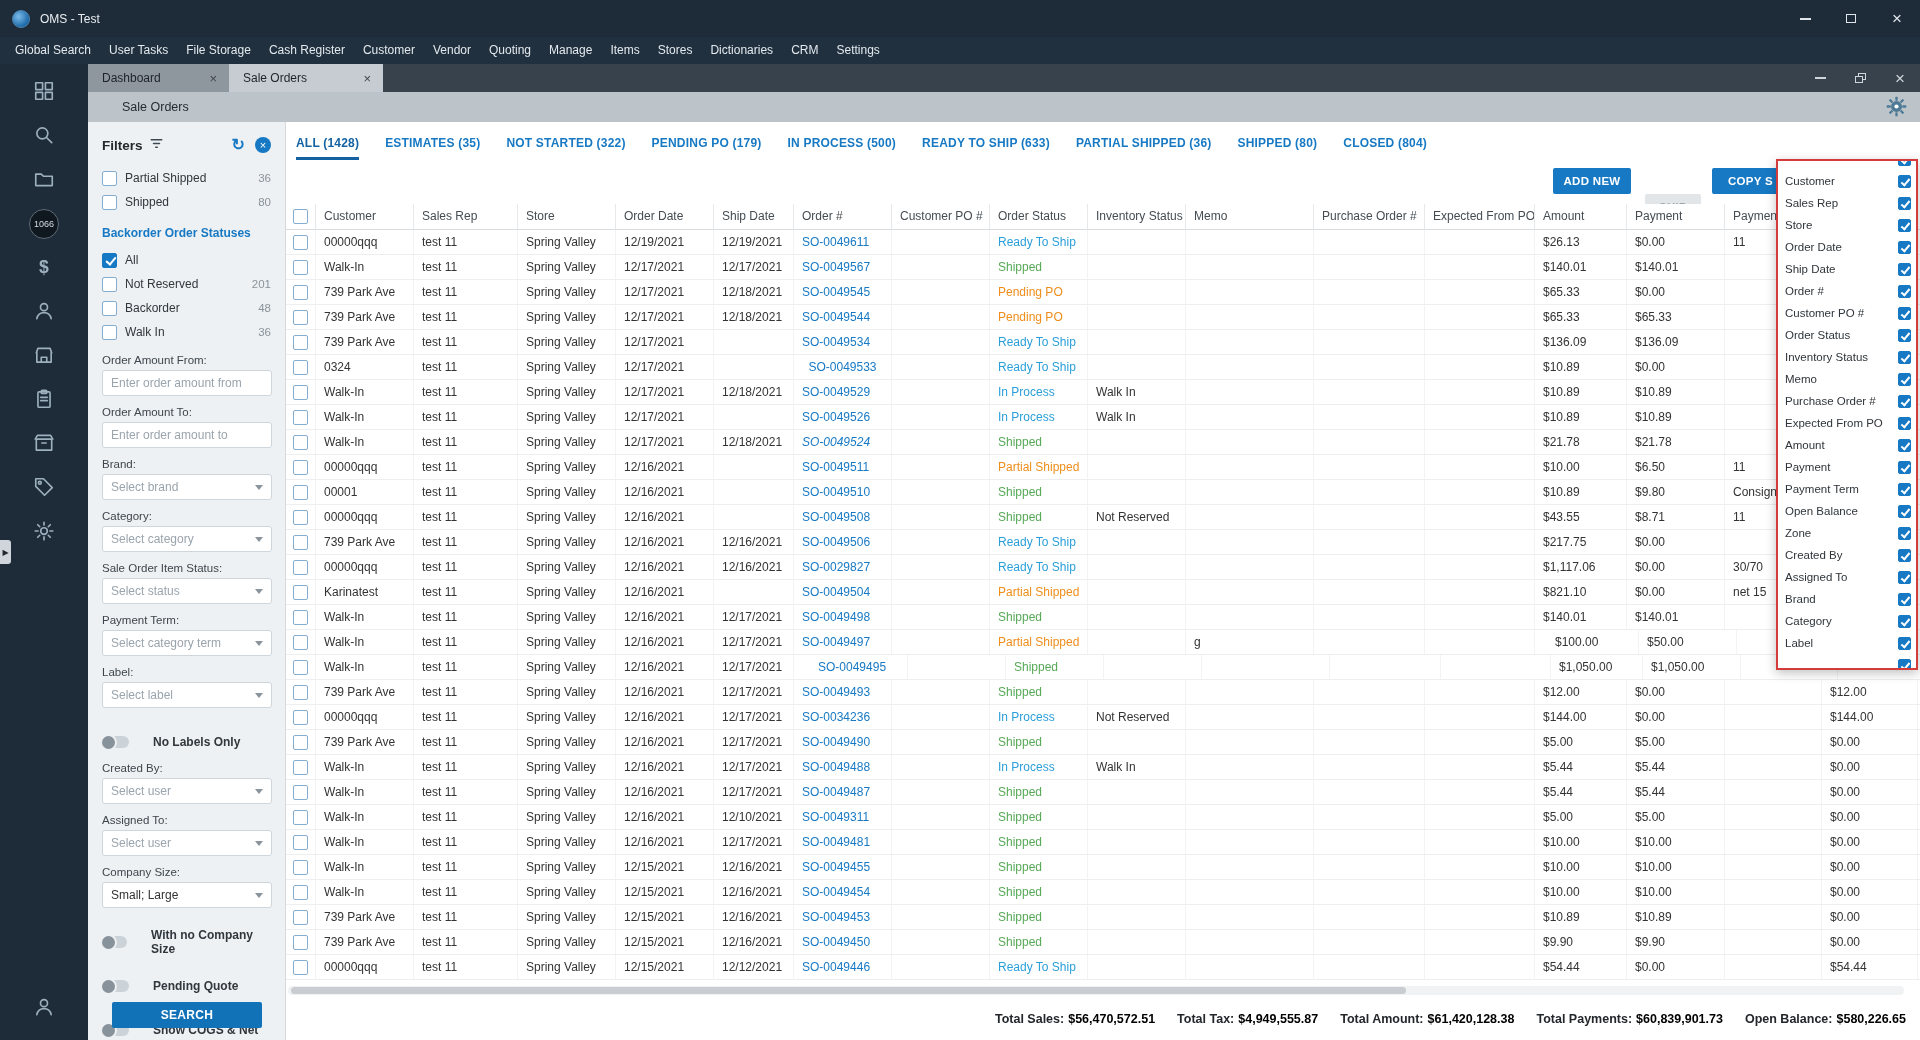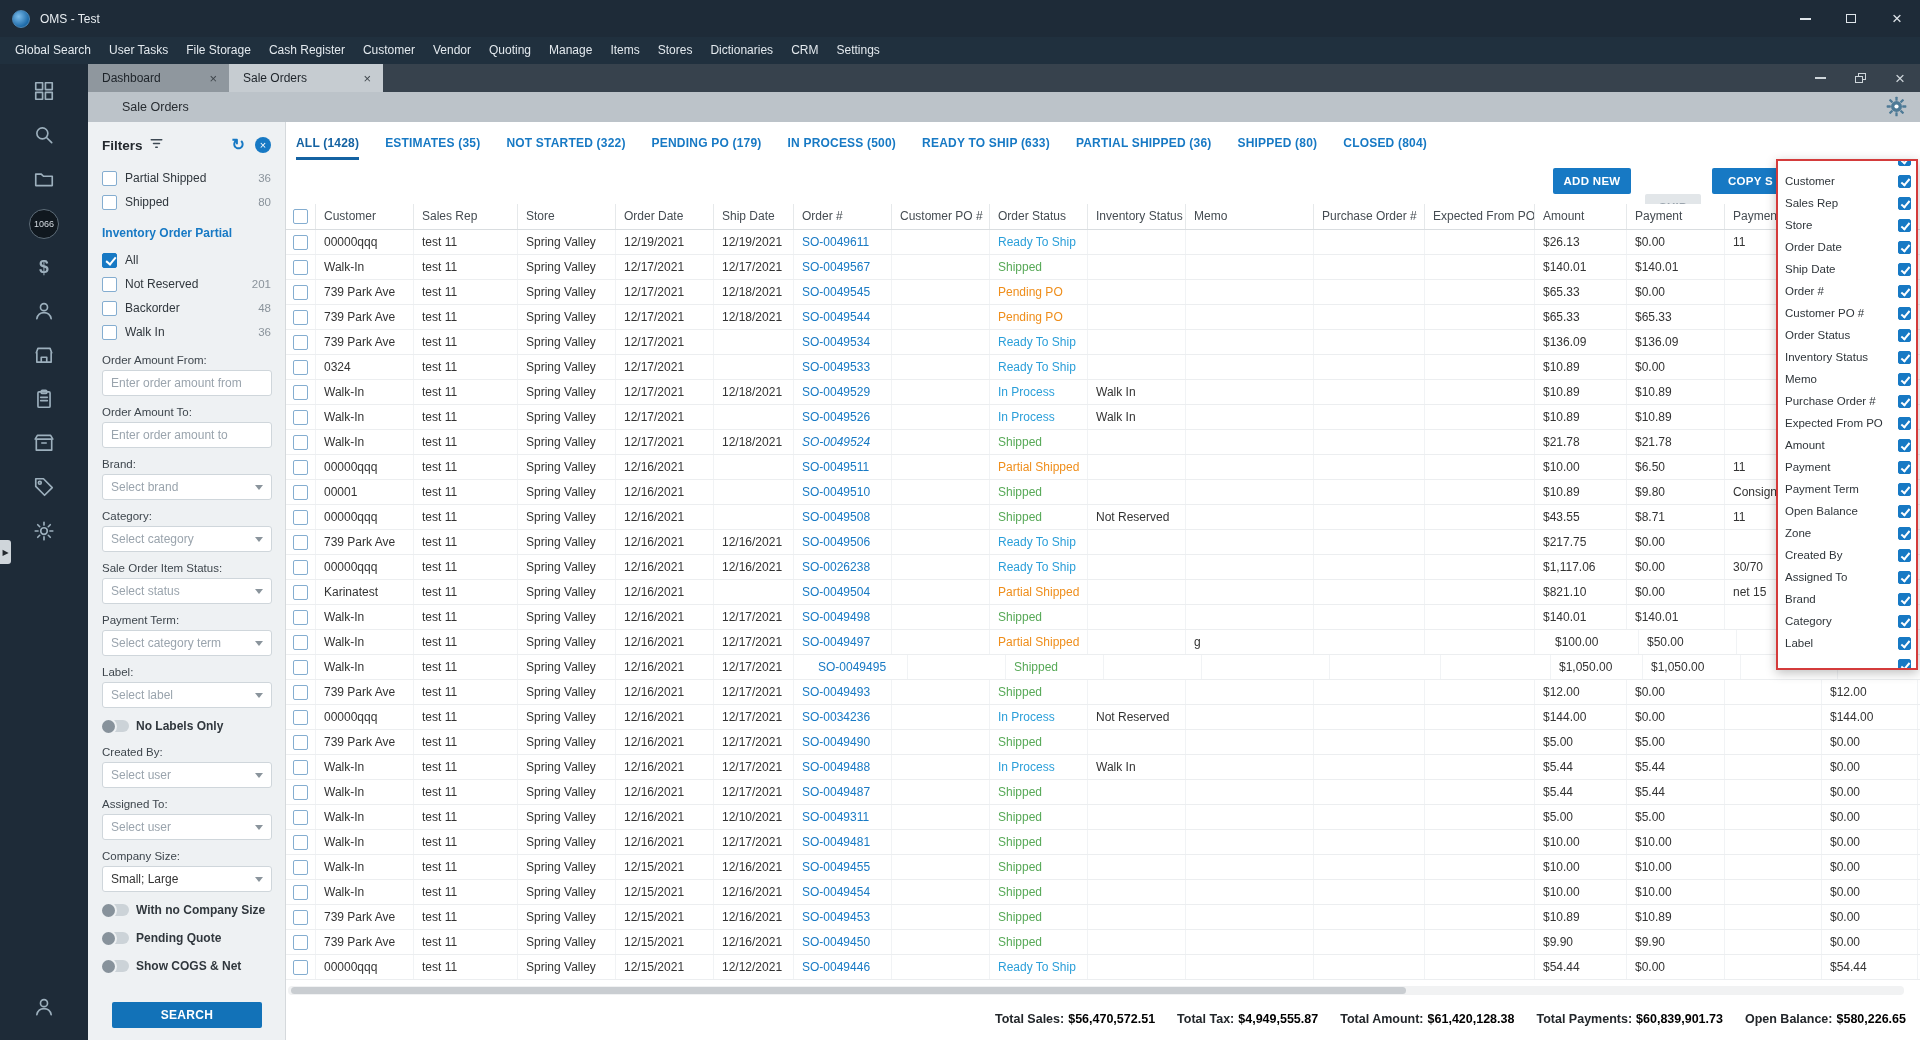--- a/index.html
+++ b/index.html
@@ -77,21 +77,21 @@
   .f-field { margin-top:10px; }
   .f-field .flab { font-size:11.5px; color:#3e464d; margin-bottom:4px; }
   .f-input { width:170px; height:26px; border:1px solid #cfd6db; border-radius:3px; background:#fff;
     font-family:"Liberation Sans",sans-serif; font-size:12px; padding:0 8px; color:#333; }
   .f-input::placeholder { color:#9aa4ad; }
   .f-select { width:170px; height:26px; border:1px solid #cfd6db; border-radius:3px; background:#fff;
     display:flex; align-items:center; padding:0 8px; }
   .f-select .val { flex:1; font-size:12px; color:#333; white-space:nowrap; overflow:hidden; }
   .f-select .val.ph { color:#9aa4ad; }
   .caret { width:0; height:0; border-left:4px solid transparent; border-right:4px solid transparent; border-top:5px solid #8a949c; }
-  .f-toggle-row { display:flex; align-items:center; gap:7px; margin-top:8px; height:20px; }
+  .f-toggle-row { display:flex; align-items:center; gap:24px; margin-top:24px; height:20px; }
   .toggle { width:27px; height:12px; background:#ccd3d8; border-radius:6px; position:relative; }
   .toggle .knob { position:absolute; left:-2px; top:-2.5px; width:17px; height:17px; border-radius:50%;
     background:#87929b; border:2px solid #eef1f3; }
   .f-toggle-row .lbl { font-size:12px; color:#30373d; font-weight:bold; }
   .search-btn { position:absolute; left:24px; bottom:12px; width:150px; height:26px; background:#1272b8;
     color:#fff; font-weight:bold; font-size:12px; display:flex; align-items:center; justify-content:center; border-radius:2px; letter-spacing:.3px; }
 
   
   .main { position:absolute; left:286px; top:122px; width:1634px; height:1004px; background:#fff; }
   .status-tabs { position:absolute; left:10px; top:6px; display:flex; }
@@ -310,21 +310,21 @@
       <div class="f-row">
         <div class="cb"></div>
         <div class="lbl">Partial Shipped</div>
         <div class="cnt">36</div>
       </div>
       <div class="f-row">
         <div class="cb"></div>
         <div class="lbl">Shipped</div>
         <div class="cnt">80</div>
       </div>
-      <div class="f-heading">Inventory Order Partial</div>
+      <div class="f-heading">Backorder Order Statuses</div>
       <div class="f-row">
         <div class="cb checked"></div>
         <div class="lbl">All</div>
         <div class="cnt"></div>
       </div>
       <div class="f-row">
         <div class="cb"></div>
         <div class="lbl">Not Reserved</div>
         <div class="cnt">201</div>
       </div>
@@ -572,21 +572,21 @@
         </div>
         <div class="trow">
           <div class="td cbcol" style="width: 30px;">
             <div class="cb"></div>
           </div>
           <div class="td" style="width: 98px;">0324</div>
           <div class="td" style="width: 104px;">test 11</div>
           <div class="td" style="width: 98px;">Spring Valley</div>
           <div class="td" style="width: 98px;">12/17/2021</div>
           <div class="td" style="width: 80px;"></div>
-          <div class="td link" style="width: 98px;">SO-0049533</div>
+          <div class="td link" style="width: 98px; text-align: center;">SO-0049533</div>
           <div class="td" style="width: 98px;"></div>
           <div class="td" style="width: 98px; color: rgb(43, 159, 217);">Ready To Ship</div>
           <div class="td" style="width: 98px;"></div>
           <div class="td" style="width: 128px;"></div>
           <div class="td" style="width: 111px;"></div>
           <div class="td" style="width: 110px;"></div>
           <div class="td" style="width: 92px;">$10.89</div>
           <div class="td" style="width: 98px;">$0.00</div>
           <div class="td" style="width: 97px;"></div>
           <div class="td" style="width: 96px;"></div>
@@ -740,21 +740,21 @@
         </div>
         <div class="trow">
           <div class="td cbcol" style="width: 30px;">
             <div class="cb"></div>
           </div>
           <div class="td" style="width: 98px;">00000qqq</div>
           <div class="td" style="width: 104px;">test 11</div>
           <div class="td" style="width: 98px;">Spring Valley</div>
           <div class="td" style="width: 98px;">12/16/2021</div>
           <div class="td" style="width: 80px;">12/16/2021</div>
-          <div class="td link" style="width: 98px;">SO-0026238</div>
+          <div class="td link" style="width: 98px;">SO-0029827</div>
           <div class="td" style="width: 98px;"></div>
           <div class="td" style="width: 98px; color: rgb(43, 159, 217);">Ready To Ship</div>
           <div class="td" style="width: 98px;"></div>
           <div class="td" style="width: 128px;"></div>
           <div class="td" style="width: 111px;"></div>
           <div class="td" style="width: 110px;"></div>
           <div class="td" style="width: 92px;">$1,117.06</div>
           <div class="td" style="width: 98px;">$0.00</div>
           <div class="td" style="width: 97px;">30/70</div>
           <div class="td" style="width: 96px;"></div>

